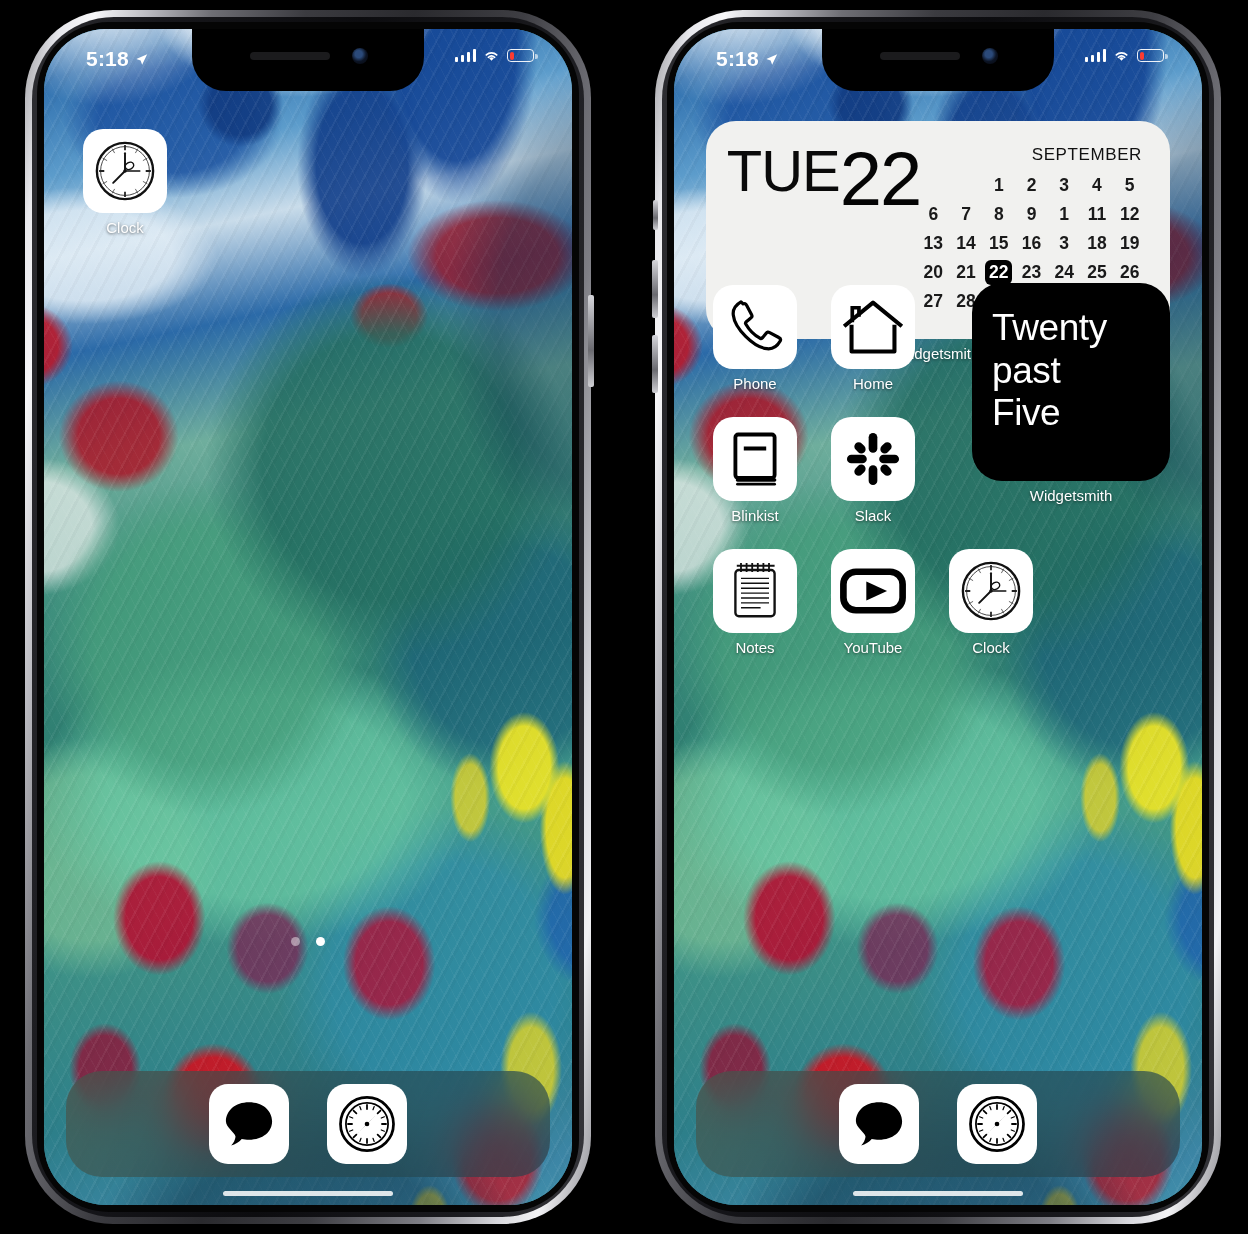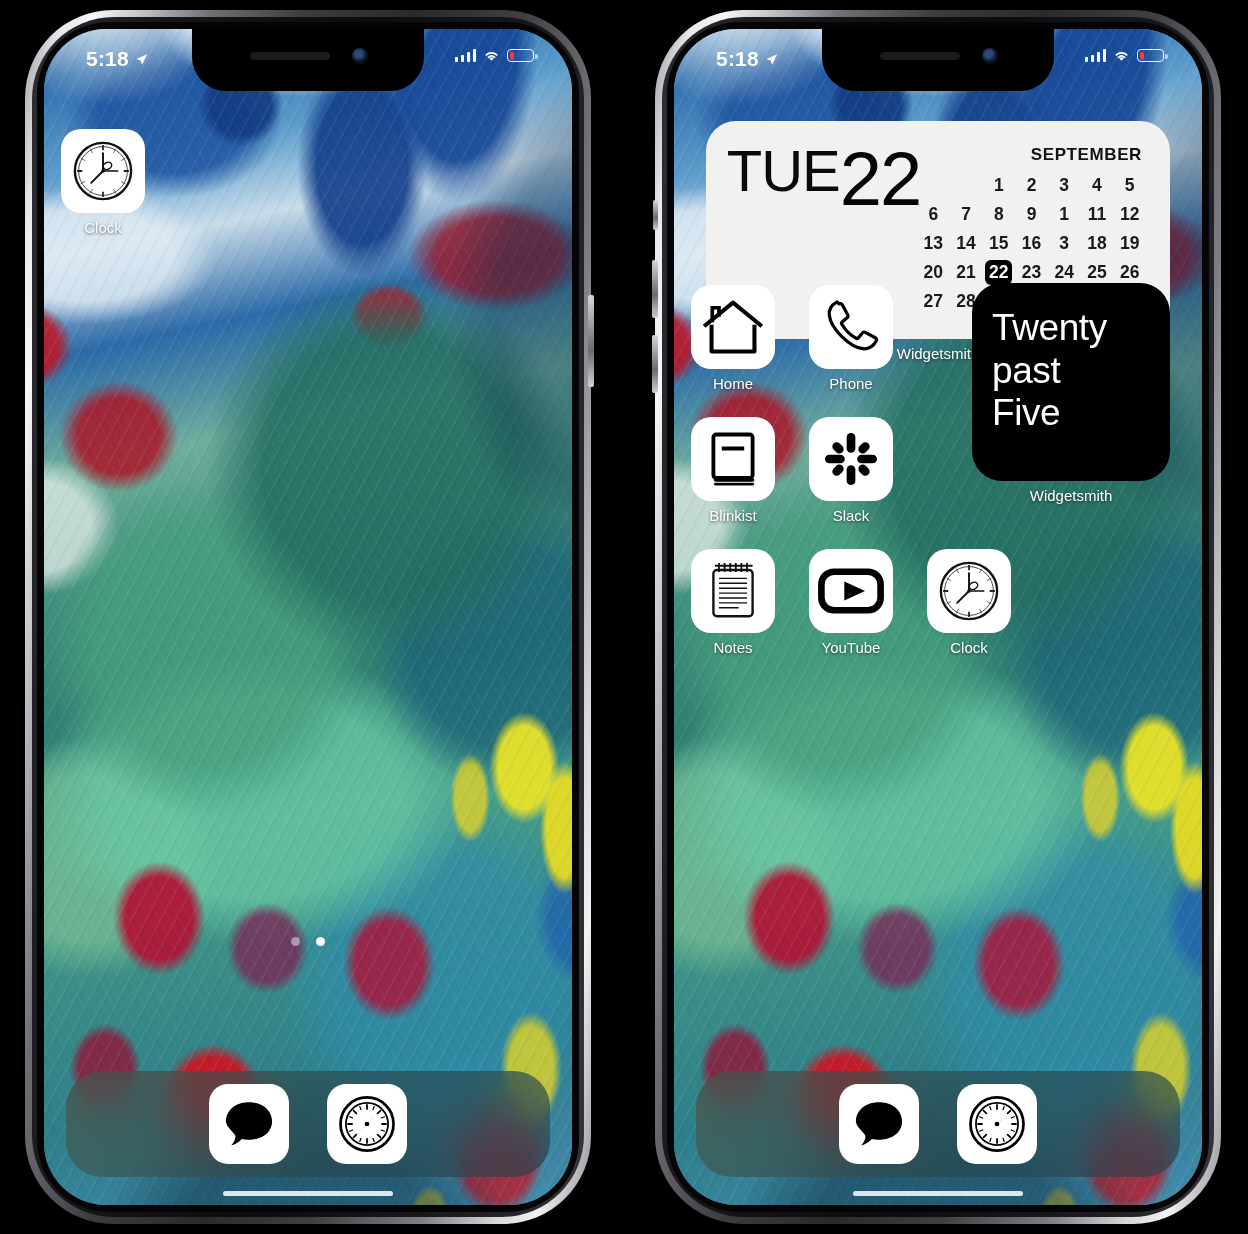--- a/index.html
+++ b/index.html
@@ -132,21 +132,21 @@
   
   .w-cal { position:absolute; left:32px; top:92px; width:464px; height:218px;
     background:#f1f1ef; border-radius:30px; display:flex; padding:20px 24px 18px 30px; }
   .cal-left { width:175px; display:flex; flex-direction:row; justify-content:center;
     padding-top:2px; }
   .cal-dow { font-size:58px; font-weight:500; color:#0a0a0a; line-height:.98;
     letter-spacing:-1px; }
   .cal-day { font-size:76px; font-weight:500; color:#050505; line-height:1.0;
     letter-spacing:-2px; margin-top:-2px; }
   .cal-right { flex:1; padding-left:6px; padding-top:4px; }
-  .cal-month { text-align:right; font-size:17px; font-weight:700; color:#111;
+  .cal-month { text-align:right; font-size:17px; font-weight:400; color:#111;
     letter-spacing:.6px; padding-right:4px; }
   .cal-grid { margin-top:7px; display:grid; grid-template-columns:repeat(7,1fr);
     row-gap:3px; }
   .cal-cell { height:26px; display:flex; align-items:center; justify-content:center;
     font-size:17.5px; font-weight:600; color:#1a1a1a; }
   .cal-cell.today { color:#fff; }
   .cal-cell.today span { background:#000; border-radius:6px; width:27px; height:25px;
     display:flex; align-items:center; justify-content:center; }
   .cal-cell.blank { color:transparent; }
 
@@ -156,21 +156,21 @@
   .w-text .line { color:#fff; font-size:37px; font-weight:500; line-height:1.15;
     letter-spacing:-.4px; }
 
   .widget-label { position:absolute; color:#fff; font-size:15px; font-weight:500;
     text-shadow:0 1px 3px rgba(0,0,0,.55); white-space:nowrap; }
   .lbl-cal  { left:0; top:316px; width:528px; text-align:center; }
   .lbl-txt  { left:298px; top:458px; width:198px; text-align:center; }
 
   
   .grid { position:absolute; left:0; right:0; top:256px; }
-  .row { display:flex; height:132px; }
+  .row { display:flex; height:132px; padding-left:22px; }
   .row.r3 { }
   .app { width:118px; display:flex; flex-direction:column; align-items:center; }
   .tile { width:84px; height:84px; background:#fff; border-radius:20px;
     display:flex; align-items:center; justify-content:center; overflow:hidden; }
   .app-name { margin-top:6px; font-size:15px; color:#fff; font-weight:400;
     text-shadow:0 1px 3px rgba(0,0,0,.6); white-space:nowrap; }
 
   
   .dots { position:absolute; left:0; right:0; top:908px; display:flex;
     justify-content:center; gap:16px; z-index:9; }
@@ -440,35 +440,35 @@
           <div class="line">Twenty</div>
           <div class="line">past</div>
           <div class="line">Five</div>
         </div>
         <div class="widget-label lbl-txt">Widgetsmith</div>
 
         <div class="grid">
           <div class="row">
             <div class="app">
               <div class="tile">
+                <svg viewBox="0 0 100 100" width="70" height="70">
+                  <path d="M30 14c-7 4-12 11-11 19 2 19 29 46 48 48 8 1 15-4 19-11 1-2 0-4-2-5l-13-7c-2-1-4-1-5 1l-5 6c-1 1-3 2-4 1-7-4-16-13-20-20-1-1 0-3 1-4l6-5c2-1 2-3 1-5l-7-13c-1-2-3-3-5-2z" fill="none" stroke="#000" stroke-width="4.6" stroke-linejoin="round"></path>
+                </svg>
+              </div>
+              <div class="app-name">Phone</div>
+            </div>
+            <div class="app">
+              <div class="tile">
                 <svg viewBox="0 0 100 100" width="74" height="74">
                   <path d="M11 49 50 17l39 32" fill="none" stroke="#000" stroke-width="5.5" stroke-linejoin="round"></path>
                   <path d="M22 43.5V24h9v12" fill="none" stroke="#000" stroke-width="5"></path>
                   <path d="M21 47v36h58V47" fill="none" stroke="#000" stroke-width="5.5" stroke-linejoin="round"></path>
                 </svg>
               </div>
               <div class="app-name">Home</div>
-            </div>
-            <div class="app">
-              <div class="tile">
-                <svg viewBox="0 0 100 100" width="70" height="70">
-                  <path d="M30 14c-7 4-12 11-11 19 2 19 29 46 48 48 8 1 15-4 19-11 1-2 0-4-2-5l-13-7c-2-1-4-1-5 1l-5 6c-1 1-3 2-4 1-7-4-16-13-20-20-1-1 0-3 1-4l6-5c2-1 2-3 1-5l-7-13c-1-2-3-3-5-2z" fill="none" stroke="#000" stroke-width="4.6" stroke-linejoin="round"></path>
-                </svg>
-              </div>
-              <div class="app-name">Phone</div>
             </div>
           </div>
 
           <div class="row">
             <div class="app">
               <div class="tile">
                 <svg viewBox="0 0 100 100" width="70" height="70">
                   <rect x="22" y="15" width="56" height="62" rx="4" fill="none" stroke="#000" stroke-width="5.5"></rect>
                   <line x1="34" y1="35" x2="66" y2="35" stroke="#000" stroke-width="6"></line>
                   <path d="M25 80h53" stroke="#000" stroke-width="5" stroke-linecap="round"></path>

